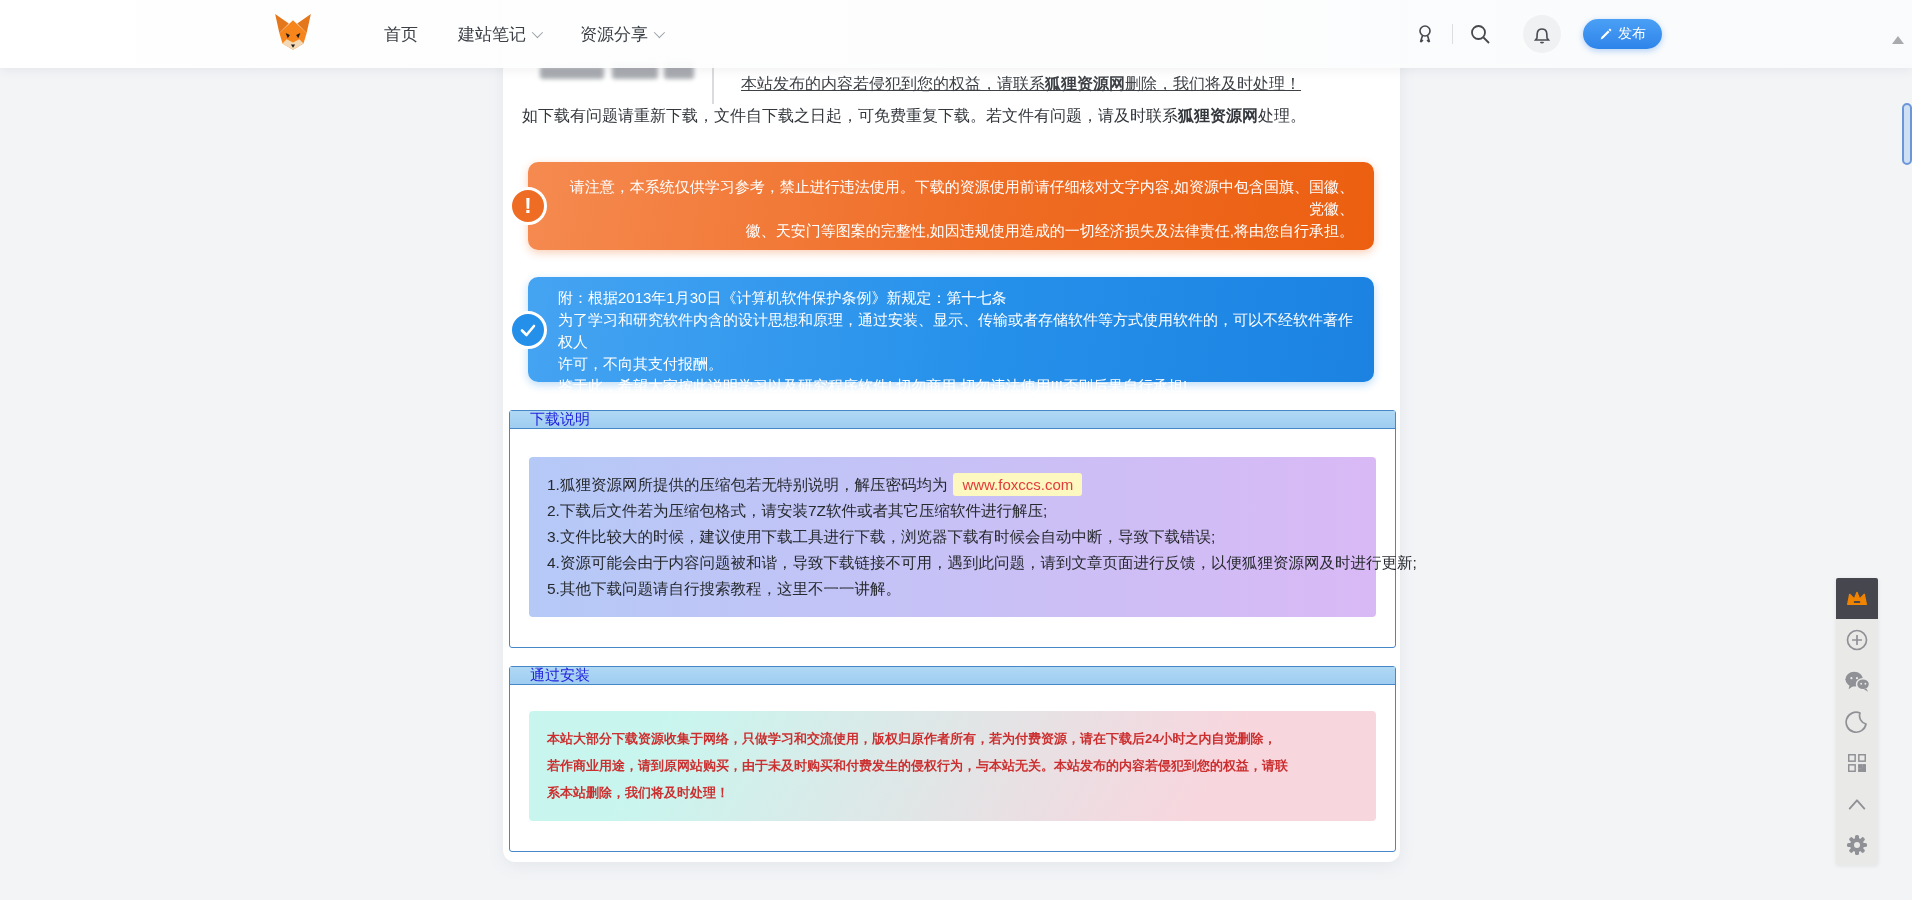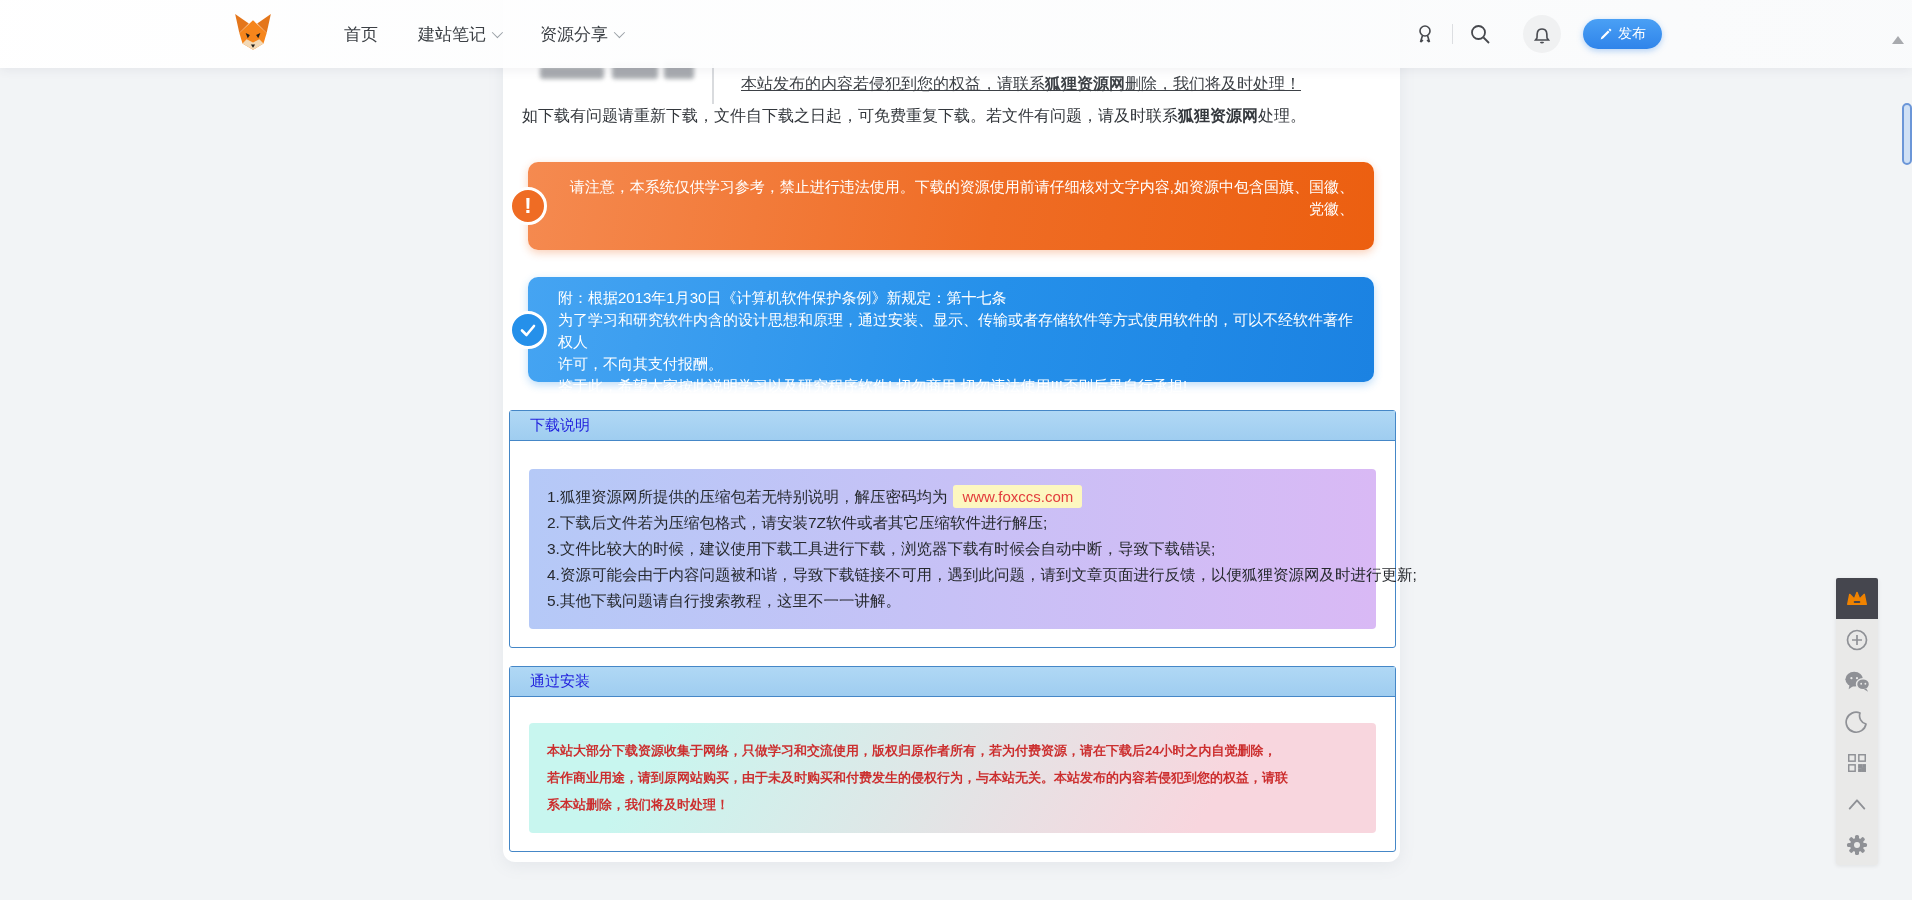--- a/index.html
+++ b/index.html
@@ -9,21 +9,21 @@
     background:#f2f4f6;
     position:relative;
     color:#33373c;
   }
 
   
   .navbar {
     position:absolute; top:0; left:0; width:1912px; height:68px;
     background:linear-gradient(90deg, rgba(255,255,255,.97), rgba(250,251,252,.92));
     box-shadow:0 2px 10px rgba(60,70,90,.08);
-    display:flex; align-items:center; z-index:40;
+    display:flex; align-items:center; z-index:40;padding-left:40px;
   }
   .nav-logo { margin-left:232px; width:42px; height:44px; display:flex; align-items:center; }
   .nav-menu { display:flex; align-items:center; gap:40px; margin-left:70px; }
   .nav-item { display:flex; align-items:center; gap:6px; font-size:17px; color:#3c4045; cursor:pointer; }
   .chev { width:8px; height:8px; border-right:1.6px solid #9aa0a6; border-bottom:1.6px solid #9aa0a6; transform:rotate(45deg) translateY(-2px); }
   .nav-right { margin-left:auto; margin-right:250px; display:flex; align-items:center; }
   .icon-btn { width:38px; height:38px; display:flex; align-items:center; justify-content:center; cursor:pointer; }
   .nav-divider { width:1px; height:20px; background:#dcdee1; margin:0 8px; }
   .bell-wrap { width:38px; height:38px; border-radius:50%; background:#f0f1f2; display:flex; align-items:center; justify-content:center; margin-left:24px; cursor:pointer; }
   .publish-btn {
@@ -67,21 +67,21 @@
     display:flex; align-items:center; justify-content:center;
   }
   .alert-warning .alert-icon { background:#ef6c24; color:#fff; font-weight:bold; font-size:22px; }
   .alert-info .alert-icon { background:#2590ea; }
 
   
   .section { left:6px; width:887px; border:1px solid #4587c7; border-radius:3px; background:#fff; }
   .section-download { top:450px; height:238px; }
   .section-statement { top:706px; height:186px; }
   .section-header {
-    height:30px; background:linear-gradient(180deg,#b0d8f5,#9fcdf0);
+    height:18px; background:linear-gradient(180deg,#b0d8f5,#9fcdf0);
     border-bottom:1px solid #4587c7; display:flex; align-items:center; padding-left:20px;
   }
   .section-title { font-size:15px; color:#2222dd; }
 
   .download-box {
     margin:28px 19px 20px; height:160px; border-radius:4px;
     background:linear-gradient(90deg,#b5c9f7,#d9b9f5);
     padding:15px 18px; font-size:15.5px; color:#26292e; 
   }
   .download-box .dl-item { line-height:26px; white-space:nowrap; }
@@ -181,20 +181,21 @@
   <p class="intro-text">
     <span>如下载有问题请重新下载，文件自下载之日起，可免费重复下载。若文件有问题，请及时联系</span><span class="brand-bold">狐狸资源网</span><span>处理。</span>
   </p>
 
   <div class="alert alert-warning">
     <div class="alert-icon">
       <span>!</span>
     </div>
     <div class="alert-body">
       <div>请注意，本系统仅供学习参考，禁止进行违法使用。下载的资源使用前请仔细核对文字内容,如资源中包含国旗、国徽、党徽、</div>
+      <div>徽、天安门等图案的完整性,如因违规使用造成的一切经济损失及法律责任,将由您自行承担。</div>
     </div>
   </div>
 
   <div class="alert alert-info">
     <div class="alert-icon">
       <svg width="20" height="20" viewBox="0 0 20 20" fill="none" stroke="#ffffff" stroke-width="2.6" stroke-linecap="round" stroke-linejoin="round">
         <polyline points="4,10.5 8.5,15 16,6"></polyline>
       </svg>
     </div>
     <div class="alert-body" style="padding-top:10px;">

